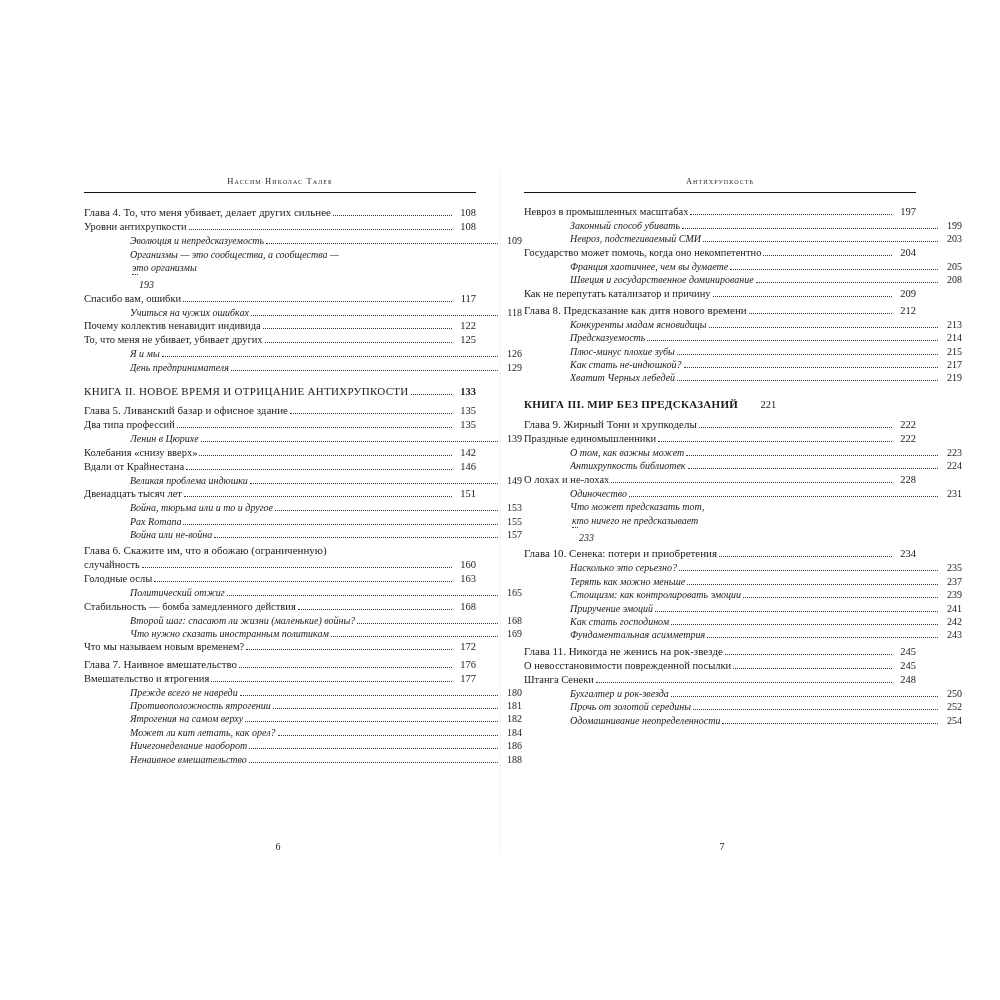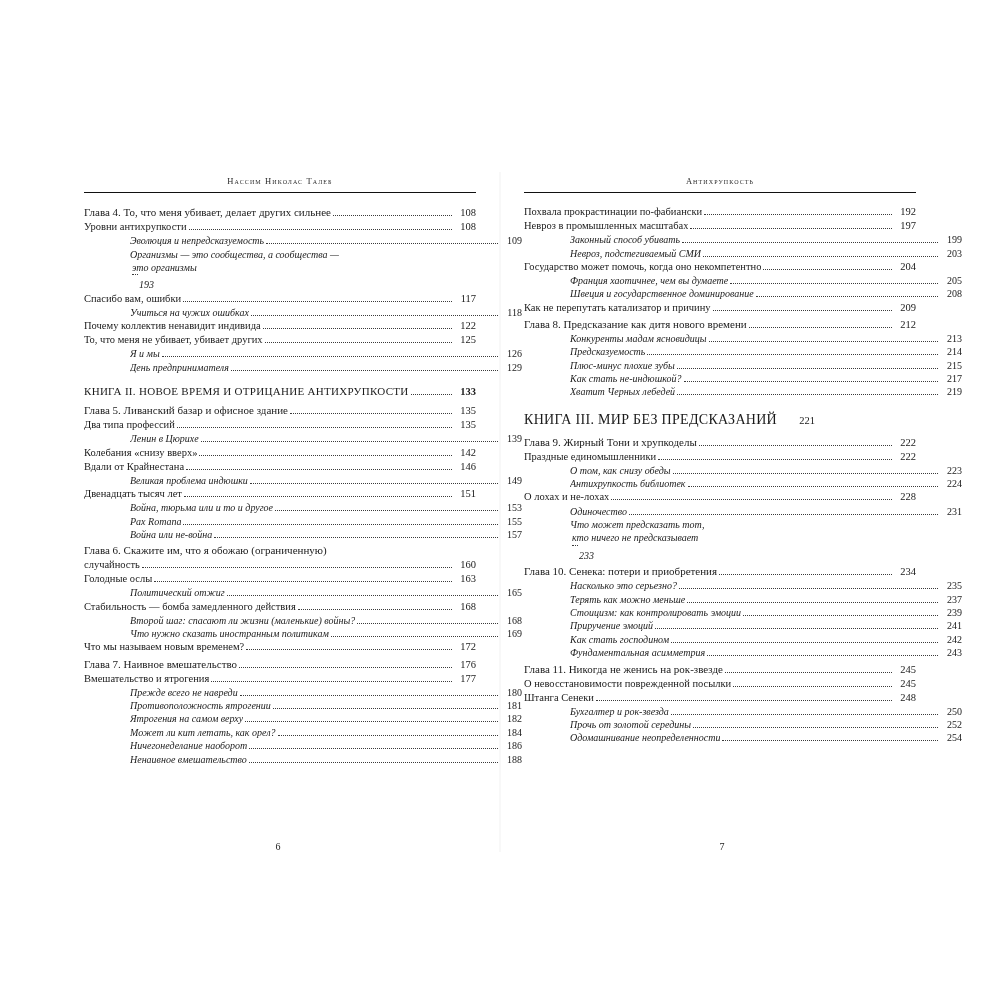--- a/index.html
+++ b/index.html
@@ -111,22 +111,22 @@
   .book-head-center {
     margin-top: 12px;
     margin-bottom: 5px;
   }
   .book-head-center .inner {
     display: flex;
     align-items: baseline;
     justify-content: center;
   }
   .book-head-center .txt {
-    font-size: 14px;
-    font-weight: normal;
+    font-size: 11px;
+    font-weight: bold;
     letter-spacing: 0.3px;
   }
   .book-head-center .gap { width: 16px; }
   .folio {
     position: absolute;
     bottom: 0;
     left: 0;
     right: 0;
     text-align: center;
     font-size: 10px;
@@ -340,25 +340,20 @@
           </div>
         </div>
       <div class="folio">6</div>
     </div>
 
     <div class="page right">
       <div class="running-head">Антихрупкость</div>
       <div class="head-rule"></div>
       <div class="toc" id="right-toc">
           <div class="entry lvl-sect">
-            <span class="txt">Похвала прокрастинации по-фабиански</span>
-            <span class="dots"></span>
-            <span class="pg">192</span>
-          </div>
-          <div class="entry lvl-sect">
             <span class="txt">Невроз в промышленных масштабах</span>
             <span class="dots"></span>
             <span class="pg">197</span>
           </div>
           <div class="entry lvl-sub">
             <span class="txt">Законный способ убивать</span>
             <span class="dots"></span>
             <span class="pg">199</span>
           </div>
           <div class="entry lvl-sub">
@@ -427,21 +422,21 @@
             <span class="txt">Глава 9. Жирный Тони и хрупкоделы</span>
             <span class="dots"></span>
             <span class="pg">222</span>
           </div>
           <div class="entry lvl-sect">
             <span class="txt">Праздные единомышленники</span>
             <span class="dots"></span>
             <span class="pg">222</span>
           </div>
           <div class="entry lvl-sub">
-            <span class="txt">О том, как снизу обеды</span>
+            <span class="txt">О том, как важны может</span>
             <span class="dots"></span>
             <span class="pg">223</span>
           </div>
           <div class="entry lvl-sub">
             <span class="txt">Антихрупкость библиотек</span>
             <span class="dots"></span>
             <span class="pg">224</span>
           </div>
           <div class="entry lvl-sect">
             <span class="txt">О лохах и не-лохах</span>

